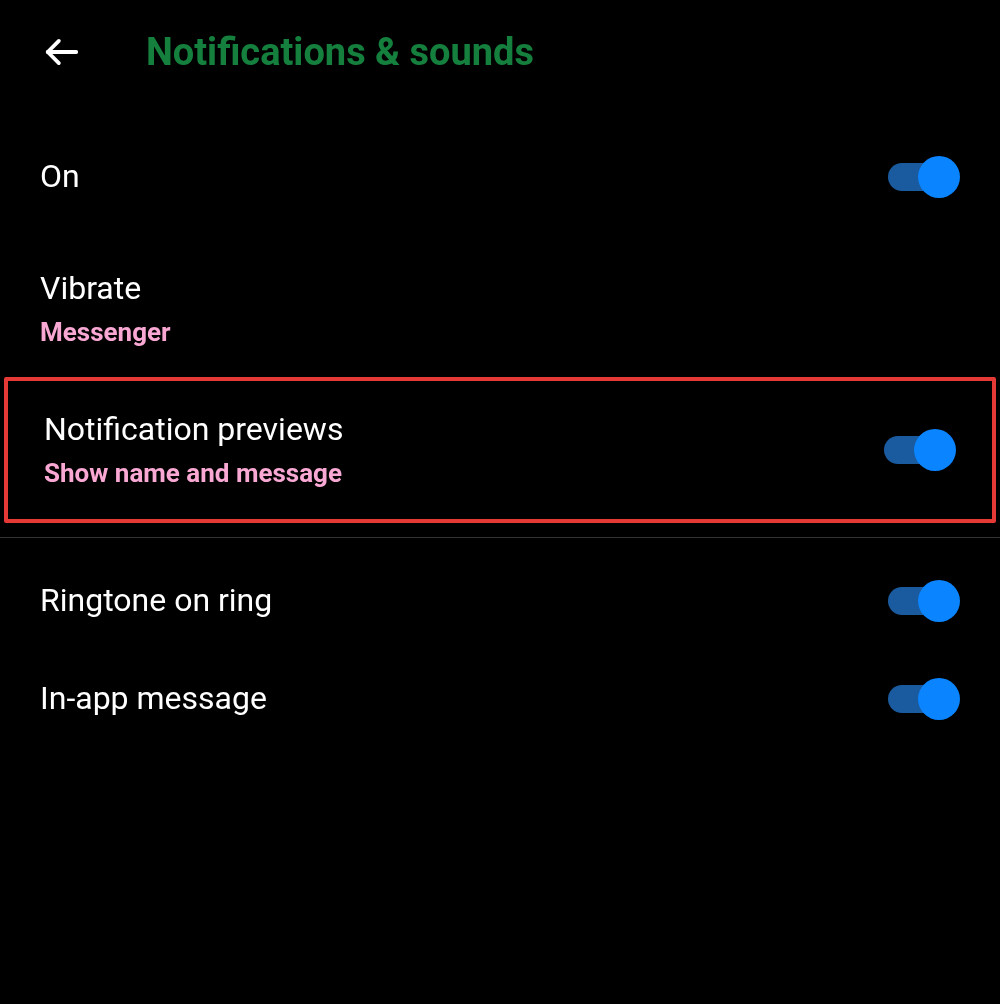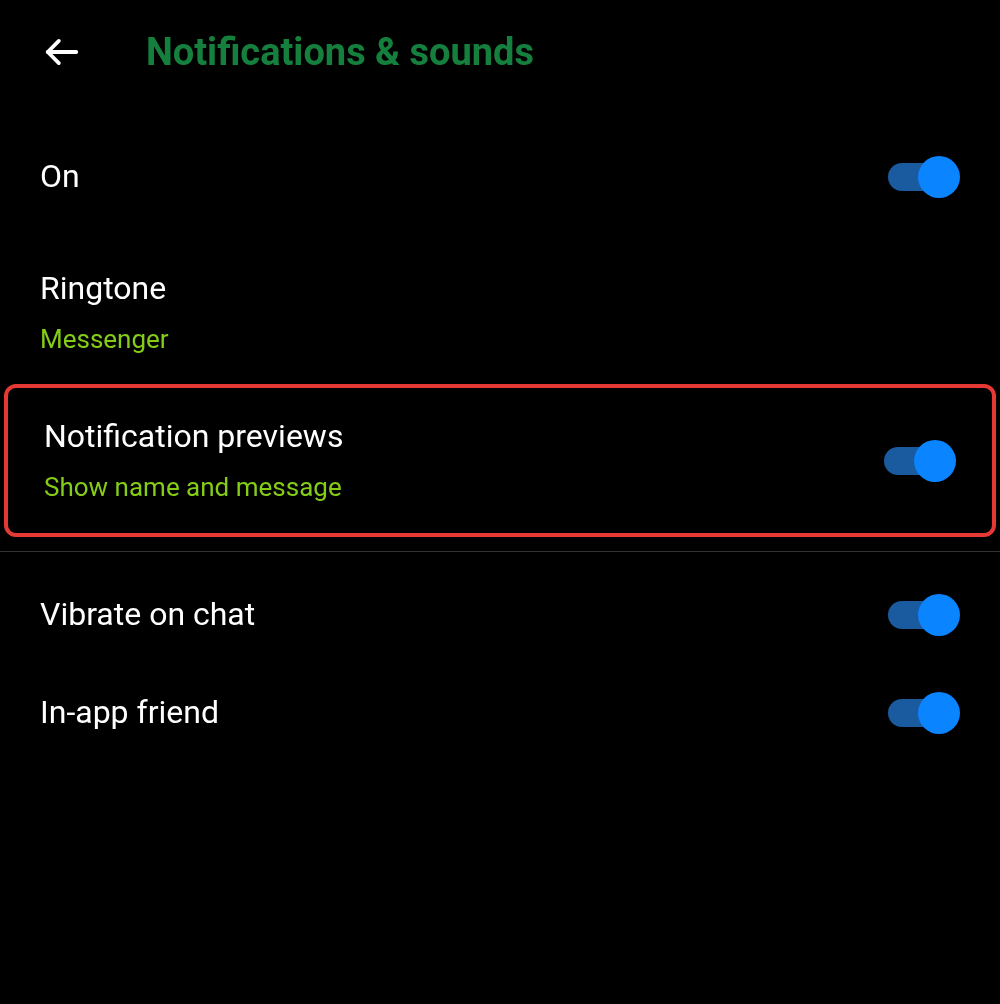--- a/index.html
+++ b/index.html
@@ -58,23 +58,23 @@
       flex-direction: column;
     }
     .setting-title {
       font-size: 32px;
       font-weight: 400;
       color: #fff;
       line-height: 1.3;
     }
     .setting-subtitle {
       font-size: 26px;
-      font-weight: 400;
-      color: #84cc16;
-      margin-top: 13px;
+      font-weight: 700;
+      color: #f9a8d4;
+      margin-top: 6px;
       line-height: 1.3;
     }
     .toggle {
       position: relative;
       width: 72px;
       height: 42px;
       flex-shrink: 0;
     }
     .toggle-track {
       position: absolute;
@@ -94,21 +94,21 @@
       top: 0;
       right: 0;
     }
     .divider {
       height: 1px;
       background: #333;
       margin: 14px 0;
     }
     .highlight-box {
       border: 4px solid #e53935;
-      border-radius: 12px;
+      border-radius: 2px;
       margin: 0 4px;
     }
     .highlight-box .setting-row {
       padding: 28px 36px;
     }
   </style>
 </head>
 <body>
 
 <div class="header">
@@ -128,21 +128,21 @@
       <div class="setting-title">On</div>
     </div>
     <div class="toggle">
       <div class="toggle-track"></div>
       <div class="toggle-thumb"></div>
     </div>
   </div>
 
   <div class="setting-row">
     <div class="setting-text">
-      <div class="setting-title">Ringtone</div>
+      <div class="setting-title">Vibrate</div>
       <div class="setting-subtitle">Messenger</div>
     </div>
   </div>
 
 
   <div class="highlight-box">
     <div class="setting-row">
       <div class="setting-text">
         <div class="setting-title">Notification previews</div>
         <div class="setting-subtitle">Show name and message</div>
@@ -152,31 +152,31 @@
         <div class="toggle-thumb"></div>
       </div>
     </div>
   </div>
 
 
   <div class="divider"></div>
 
   <div class="setting-row">
     <div class="setting-text">
-      <div class="setting-title">Vibrate on chat</div>
+      <div class="setting-title">Ringtone on ring</div>
     </div>
     <div class="toggle">
       <div class="toggle-track"></div>
       <div class="toggle-thumb"></div>
     </div>
   </div>
 
   <div class="setting-row">
     <div class="setting-text">
-      <div class="setting-title">In-app friend</div>
+      <div class="setting-title">In-app message</div>
     </div>
     <div class="toggle">
       <div class="toggle-track"></div>
       <div class="toggle-thumb"></div>
     </div>
   </div>
 
 </div>
 
 </body></html>

